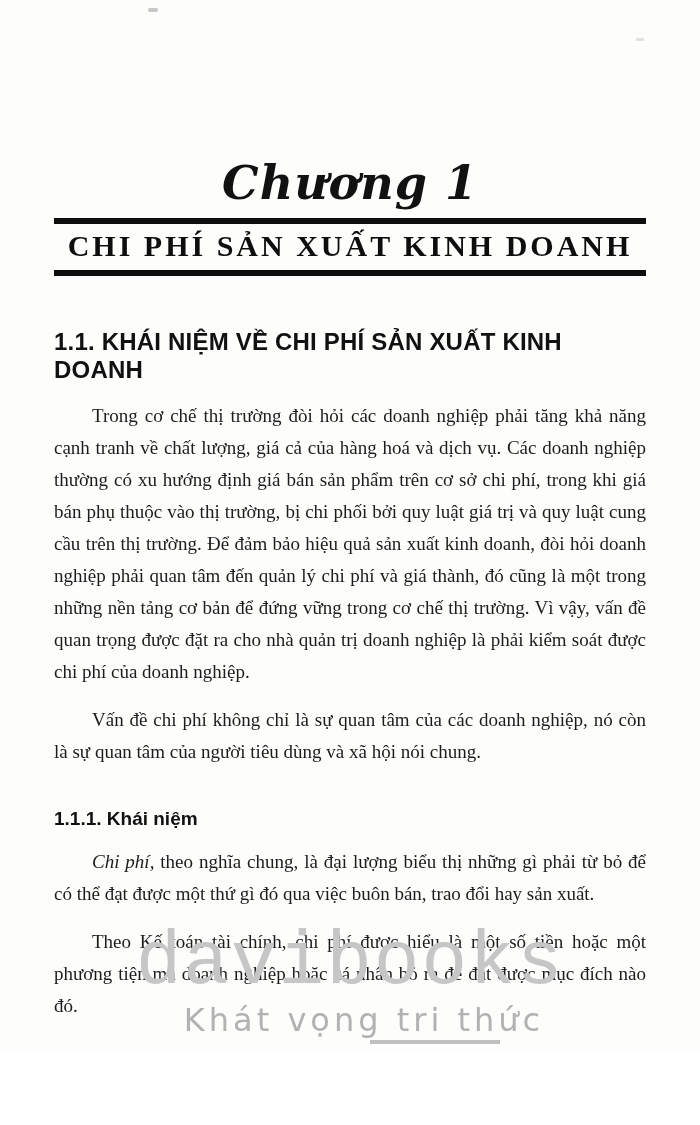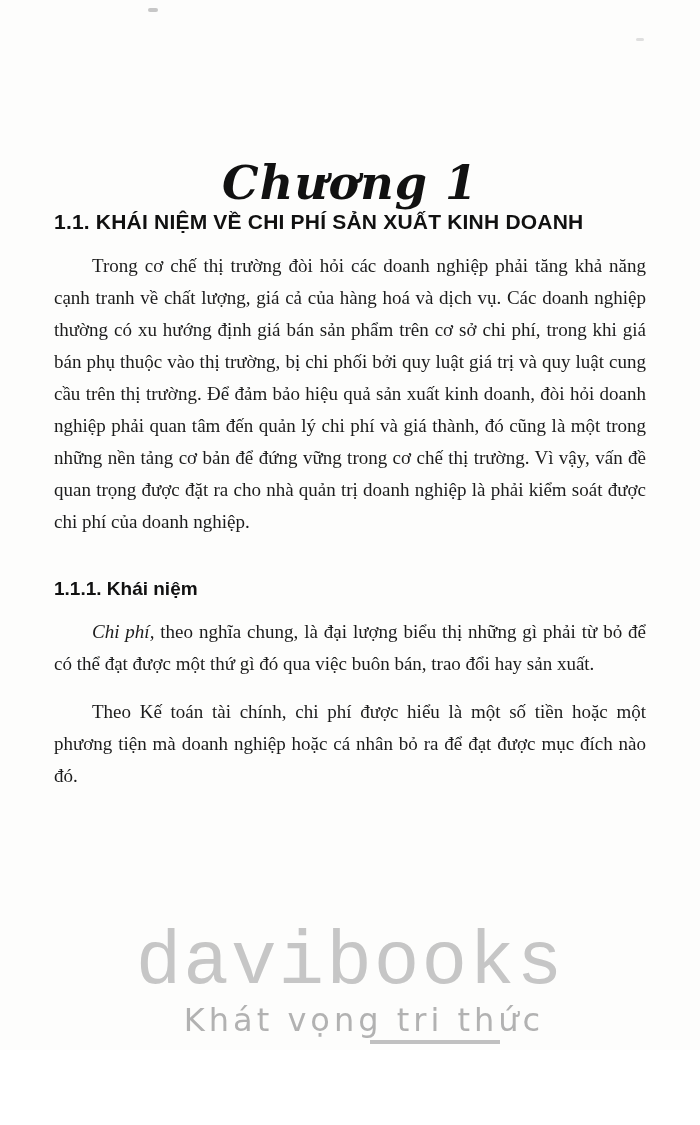--- a/index.html
+++ b/index.html
@@ -42,23 +42,24 @@
   }
   .chapter-title {
     font-family: "Liberation Serif", serif;
     font-weight: bold;
     font-size: 30px;
     letter-spacing: 3px;
     color: #0e0e0e;
     white-space: nowrap;
   }
   .section-heading {
+    margin-top: 52px;
     font-family: "Liberation Sans", sans-serif;
     font-weight: bold;
-    font-size: 21px;
+    font-size: 24px;
     letter-spacing: 0.2px;
     color: #111;
   }
   .subsection-heading {
     margin-top: 40px;
     font-family: "Liberation Sans", sans-serif;
     font-weight: bold;
     font-size: 19px;
     color: #111;
   }
@@ -108,25 +109,29 @@
 
 <div class="page">
 
   <div class="scan-artifact artifact-1"></div>
   <div class="scan-artifact artifact-2"></div>
 
   <div class="content">
 
     <div class="chapter-script">Chương 1</div>
 
+    <div class="title-block">
+      <div class="chapter-title">CHI PHÍ SẢN XUẤT KINH DOANH</div>
+    </div>
 
     <div class="section-heading">1.1. KHÁI NIỆM VỀ CHI PHÍ SẢN XUẤT KINH DOANH</div>
 
     <p class="body-para">Trong cơ chế thị trường đòi hỏi các doanh nghiệp phải tăng khả năng cạnh tranh về chất lượng, giá cả của hàng hoá và dịch vụ. Các doanh nghiệp thường có xu hướng định giá bán sản phẩm trên cơ sở chi phí, trong khi giá bán phụ thuộc vào thị trường, bị chi phối bởi quy luật giá trị và quy luật cung cầu trên thị trường. Để đảm bảo hiệu quả sản xuất kinh doanh, đòi hỏi doanh nghiệp phải quan tâm đến quản lý chi phí và giá thành, đó cũng là một trong những nền tảng cơ bản để đứng vững trong cơ chế thị trường. Vì vậy, vấn đề quan trọng được đặt ra cho nhà quản trị doanh nghiệp là phải kiểm soát được chi phí của doanh nghiệp.</p>
 
+    <p class="body-para">Vấn đề chi phí không chỉ là sự quan tâm của các doanh nghiệp, nó còn là sự quan tâm của người tiêu dùng và xã hội nói chung.</p>
 
     <div class="subsection-heading">1.1.1. Khái niệm</div>
 
     <p class="body-para"><span class="italic-lead">Chi phí,</span><span> theo nghĩa chung, là đại lượng biểu thị những gì phải từ bỏ để có thể đạt được một thứ gì đó qua việc buôn bán, trao đổi hay sản xuất.</span></p>
 
     <p class="body-para">Theo Kế toán tài chính, chi phí được hiểu là một số tiền hoặc một phương tiện mà doanh nghiệp hoặc cá nhân bỏ ra để đạt được mục đích nào đó.</p>
 
   </div>
 
   <div class="watermark">

